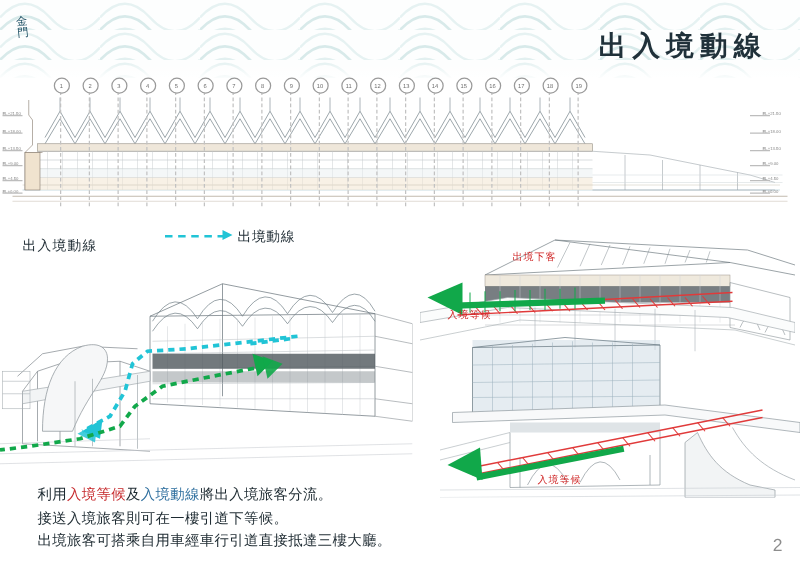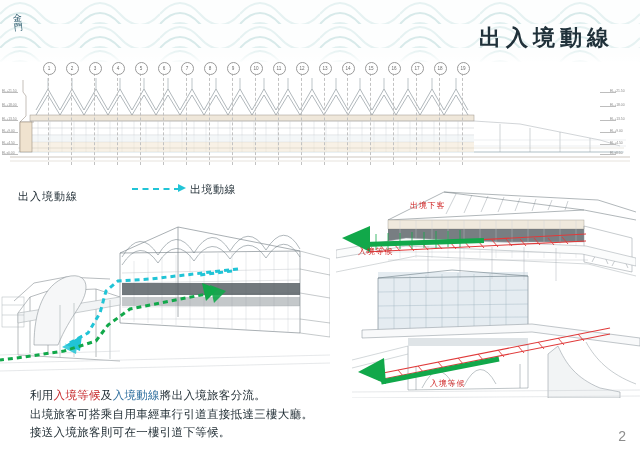--- a/index.html
+++ b/index.html
@@ -603,19 +603,19 @@
         <polygon points="6,104 32,90 34,116" fill="#11a84a"></polygon>
       </g>
     </svg>
     <div class="dlabel" style="left:78px;top:110px;">入境等候</div>
   </div>
 
   <div class="caption">
     <div>
       <span>利用</span><span class="hl-red">入境等候</span><span>及</span><span class="hl-blue">入境動線</span><span>將出入境旅客分流。</span>
     </div>
+    <div>接送入境旅客則可在一樓引道下等候。</div>
     <div>出境旅客可搭乘自用車經車行引道直接抵達三樓大廳。</div>
-    <div>接送入境旅客則可在一樓引道下等候。</div>
   </div>
 
   <div class="pageno">2</div>
 
 </div>
 
 </body></html>

